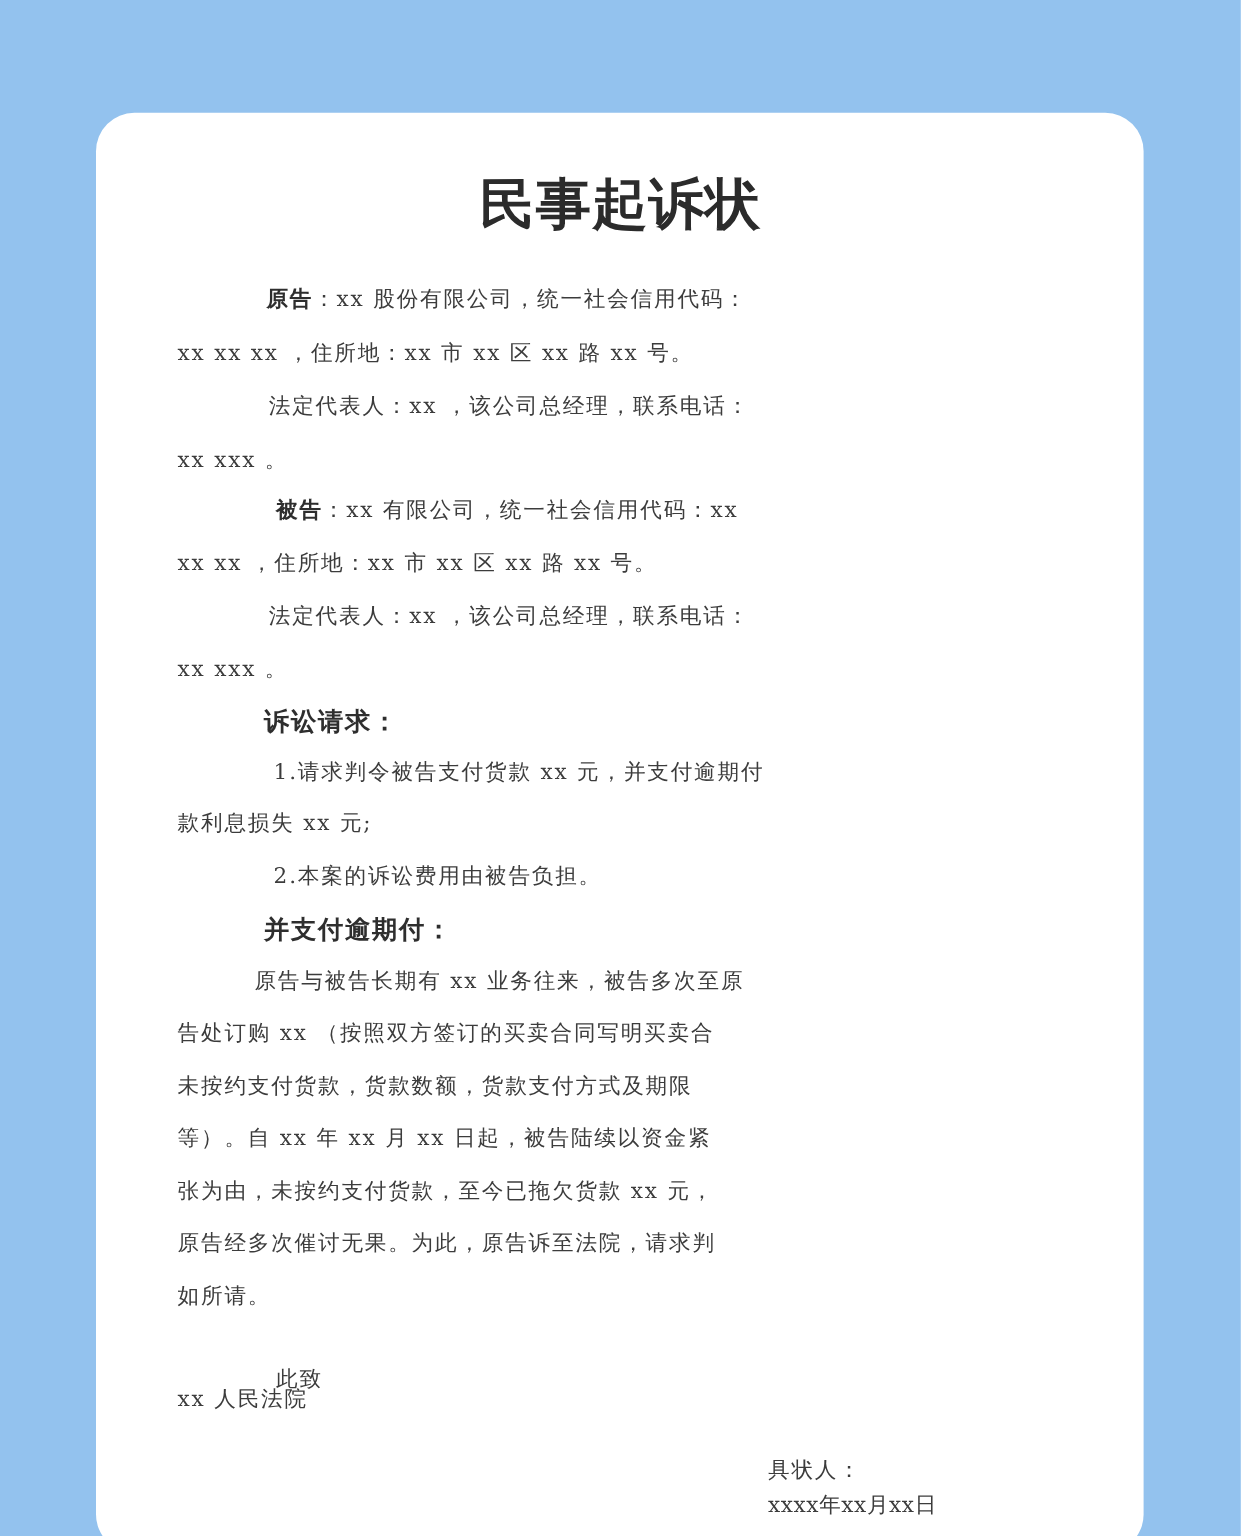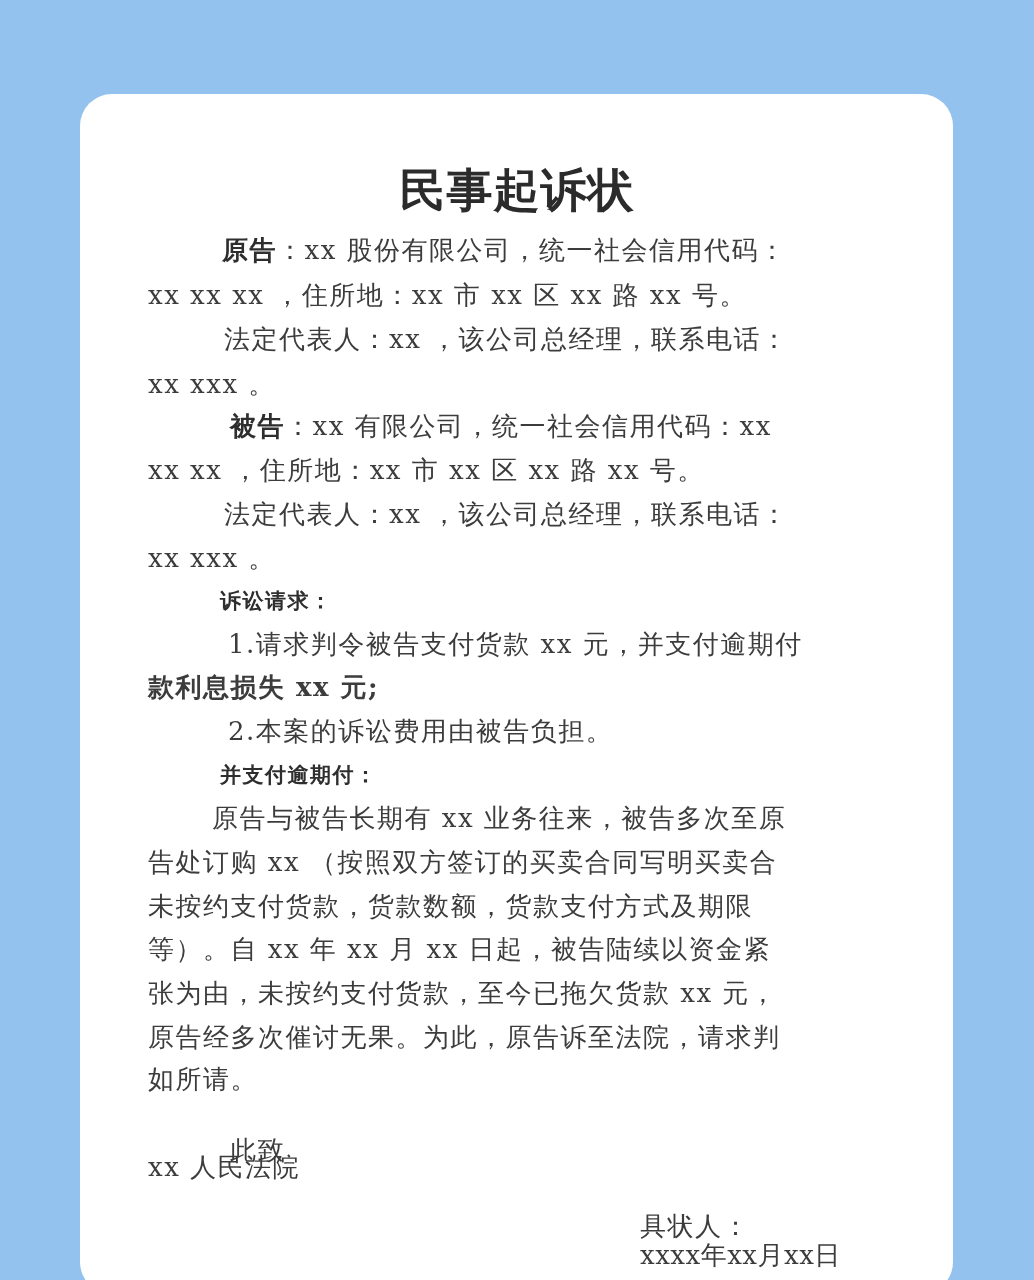--- a/index.html
+++ b/index.html
@@ -28,25 +28,24 @@
       position: absolute;
       left: 0;
       right: 0;
       top: 140px;
       text-align: center;
       font-family: Liberation Sans, sans-serif;
       font-weight: bold;
       font-size: 46px;
       letter-spacing: 1px;
       color: #2b2b2b;
-      margin-top: 20px;
     }
     .line {
       position: absolute;
-      font-size: 26px;
+      font-size: 18px;
       line-height: 34px;
       white-space: nowrap;
       letter-spacing: 1.5px;
       color: #3c3c3c;
     }
     .line b, .heading {
       font-family: "DejaVu Sans", "Liberation Sans", sans-serif;
       font-weight: bold;
       color: #2e2e2e;
     }
@@ -66,21 +65,21 @@
 <div class="line" style="left:224px; top:322px;">法定代表人：xx ，该公司总经理，联系电话：</div>
 <div class="line" style="left:148px; top:367px;">xx xxx 。</div>
 
 <div class="line" style="left:230px; top:409px;"><b>被告</b><span>：xx 有限公司，统一社会信用代码：xx</span></div>
 <div class="line" style="left:148px; top:453px;">xx xx ，住所地：xx 市 xx 区 xx 路 xx 号。</div>
 <div class="line" style="left:224px; top:497px;">法定代表人：xx ，该公司总经理，联系电话：</div>
 <div class="line" style="left:148px; top:541px;">xx xxx 。</div>
 
 <div class="line heading" style="left:220px; top:584px;">诉讼请求：</div>
 <div class="line" style="left:228px; top:627px;">1.请求判令被告支付货款 xx 元，并支付逾期付</div>
-<div class="line" style="left:148px; top:670px;font-weight:bold;">款利息损失 xx 元;</div>
+<div class="line" style="left:148px; top:670px;">款利息损失 xx 元;</div>
 <div class="line" style="left:228px; top:714px;">2.本案的诉讼费用由被告负担。</div>
 
 <div class="line heading" style="left:220px; top:758px;">并支付逾期付：</div>
 <div class="line" style="left:212px; top:801px;">原告与被告长期有 xx 业务往来，被告多次至原</div>
 <div class="line" style="left:148px; top:845px;text-align:right;">告处订购 xx （按照双方签订的买卖合同写明买卖合</div>
 <div class="line" style="left:148px; top:889px;">未按约支付货款，货款数额，货款支付方式及期限</div>
 <div class="line" style="left:148px; top:932px;">等）。自 xx 年 xx 月 xx 日起，被告陆续以资金紧</div>
 <div class="line" style="left:148px; top:976px;">张为由，未按约支付货款，至今已拖欠货款 xx 元，</div>
 <div class="line" style="left:148px; top:1020px;">原告经多次催讨无果。为此，原告诉至法院，请求判</div>
 <div class="line" style="left:148px; top:1063px;font-family:Liberation Serif, serif;">如所请。</div>

